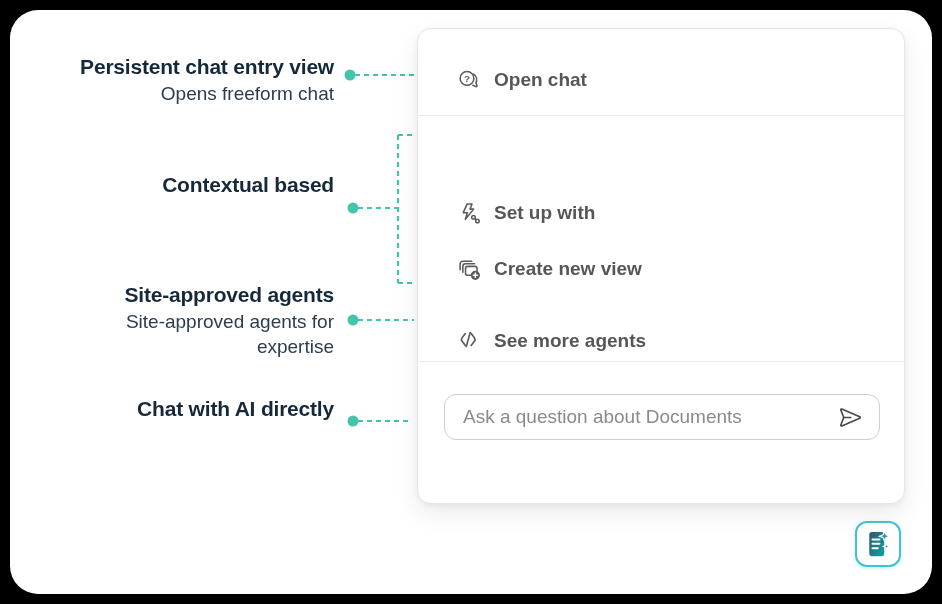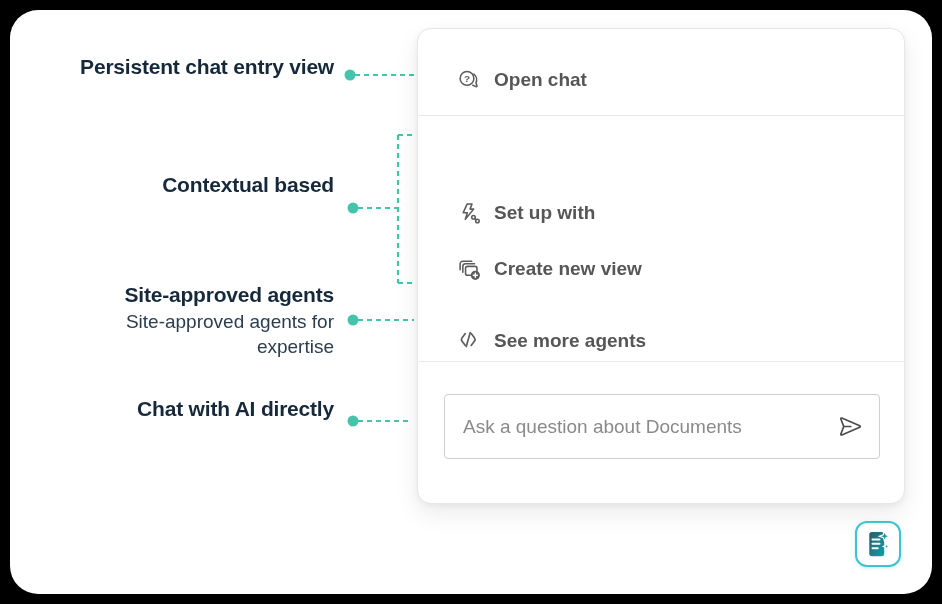--- a/index.html
+++ b/index.html
@@ -33,22 +33,22 @@
   .menu-label { font-size:19px; color:#565656; white-space:nowrap;font-weight:bold; }
   #row-open-chat { top:36px; }
   #row-autofill { top:113px; }
   #row-rules { top:169px; }
   #row-view { top:225px; }
   #row-agents { top:297px; }
   .divider { position:absolute; left:0; width:100%; height:0; border-top:1px solid #e9e9e9; }
   #divider-1 { top:86px; }
   #divider-2 { top:332px; }
   .ask-box {
-    position:absolute; left:26px; top:365px; width:436px; height:65px;
-    border:1.5px solid #cfcfcf; border-radius:4px; background:#fff;
+    position:absolute; left:26px; top:365px; width:436px; height:46px;
+    border:1.5px solid #cfcfcf; border-radius:12px; background:#fff;
     display:flex; align-items:center;
   }
   .ask-input {
     flex:1; border:none; outline:none; background:transparent;
     font-family:"Liberation Sans", sans-serif; font-size:19px; color:#3a3a3a;
     padding:0 8px 0 18px; height:100%;
   }
   .ask-input::placeholder { color:#8a8a8a; opacity:1; }
   .send-btn { width:38px; height:38px; margin-right:10px; border:none; background:transparent;
     display:flex; align-items:center; justify-content:center; cursor:pointer; }
@@ -80,20 +80,21 @@
     <g fill="#45c4ab" stroke="none">
       <circle cx="350" cy="75" r="5.5"></circle>
       <circle cx="353" cy="208" r="5.5"></circle>
       <circle cx="353" cy="320" r="5.5"></circle>
       <circle cx="353" cy="421" r="5.5"></circle>
     </g>
   </svg>
 
   <div class="ann" id="ann-1">
     <div class="ann-title">Persistent chat entry view</div>
+    <div class="ann-sub">Opens freeform chat</div>
   </div>
   <div class="ann" id="ann-2">
     <div class="ann-title">Contextual based</div>
   </div>
   <div class="ann" id="ann-3">
     <div class="ann-title">Site-approved agents</div>
     <div class="ann-sub">Site-approved agents for
 expertise</div>
   </div>
   <div class="ann" id="ann-4">

